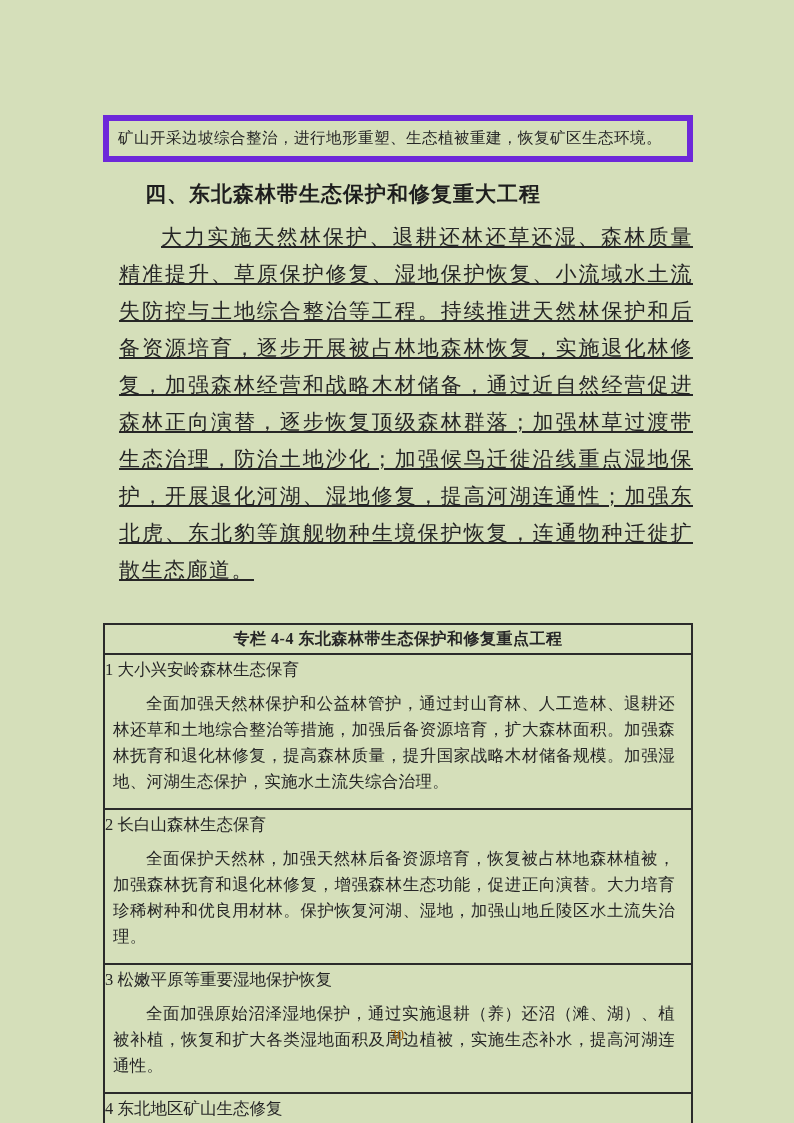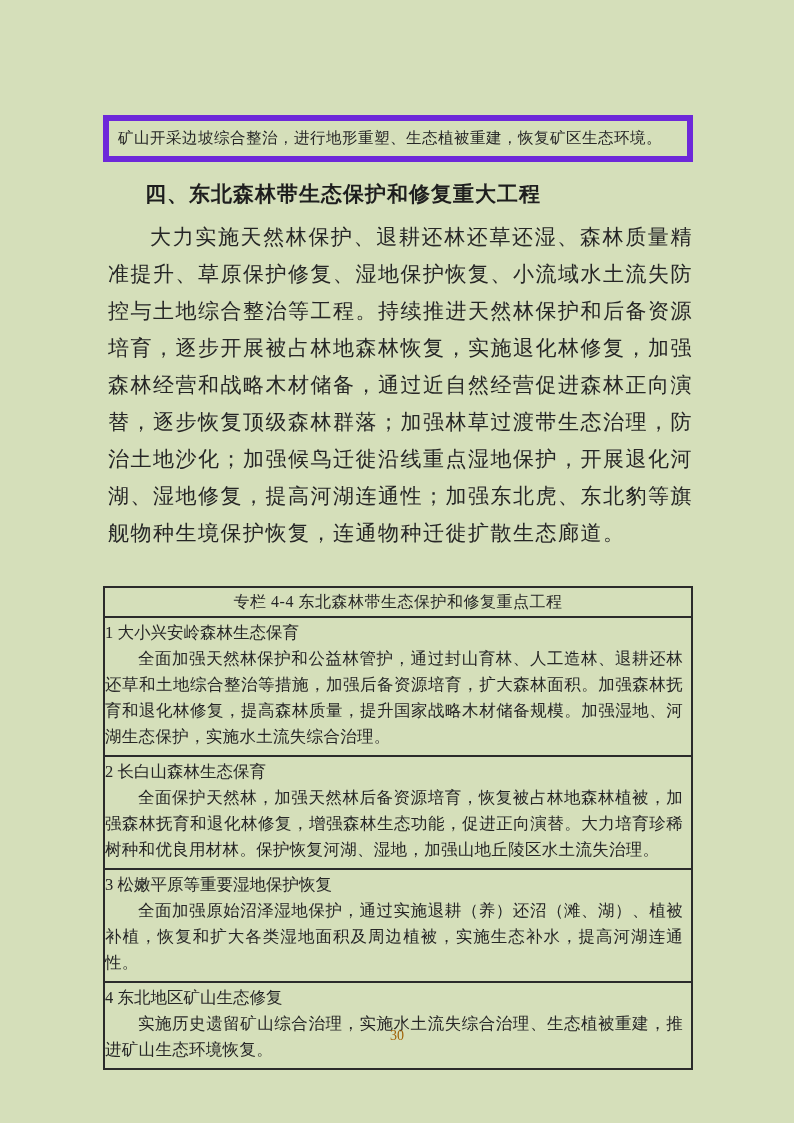--- a/index.html
+++ b/index.html
@@ -32,50 +32,51 @@
     margin:17px 0 0 0;
     padding-left:42px;
     font-family:"Liberation Sans","DejaVu Sans",sans-serif;
     font-weight:bold;
     font-size:21px;
     line-height:29px;
     color:#1e1e1e;
     letter-spacing:1px;
   }
   .main-para{
-    margin:11px 0 0 5px;
+    margin:11px 0 0 16px;
     font-size:21px;
     line-height:37px;
     letter-spacing:1.5px;
     text-align:justify;
     text-indent:2em;
+    text-decoration:underline;
   }
   .column-box{
     margin-top:34px;
     border:2px solid #2b2b2b;
   }
   .column-title{
     text-align:center;
-    font-weight:normal;
+    font-weight:bold;
     font-size:16px;
     line-height:21px;
     padding:3px 4px 4px 4px;
     border-bottom:2px solid #2b2b2b;
     letter-spacing:0.5px;
   }
   .column-row{
     padding:2px 8px 5px 0;
     border-bottom:2px solid #2b2b2b;
     font-size:16.5px;
     line-height:26px;
   }
   .column-row:last-child{border-bottom:none;border-radius:20px;}
   .row-heading{margin:0;}
   .row-body{
-    margin:0;
+    margin:8px;
     text-indent:2em;
     text-align:justify;
     letter-spacing:0.3px;
   }
   .page-number{
     position:absolute;
     top:1028px;left:0;
     width:100%;
     text-align:center;
     font-size:14px;

